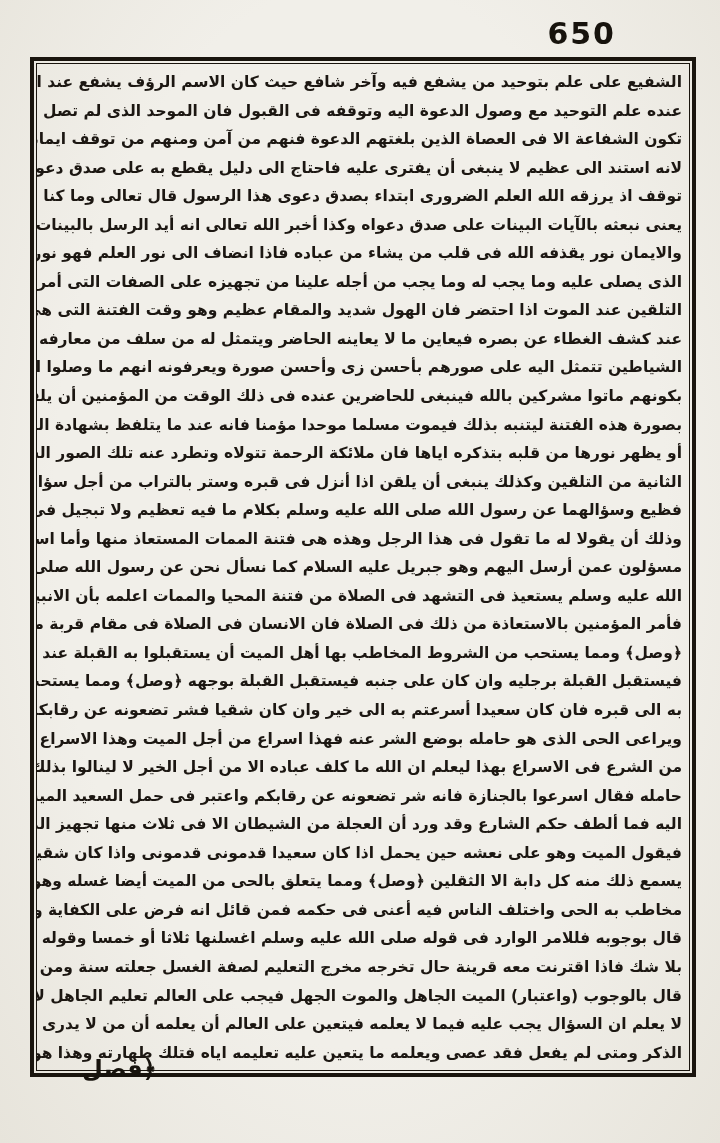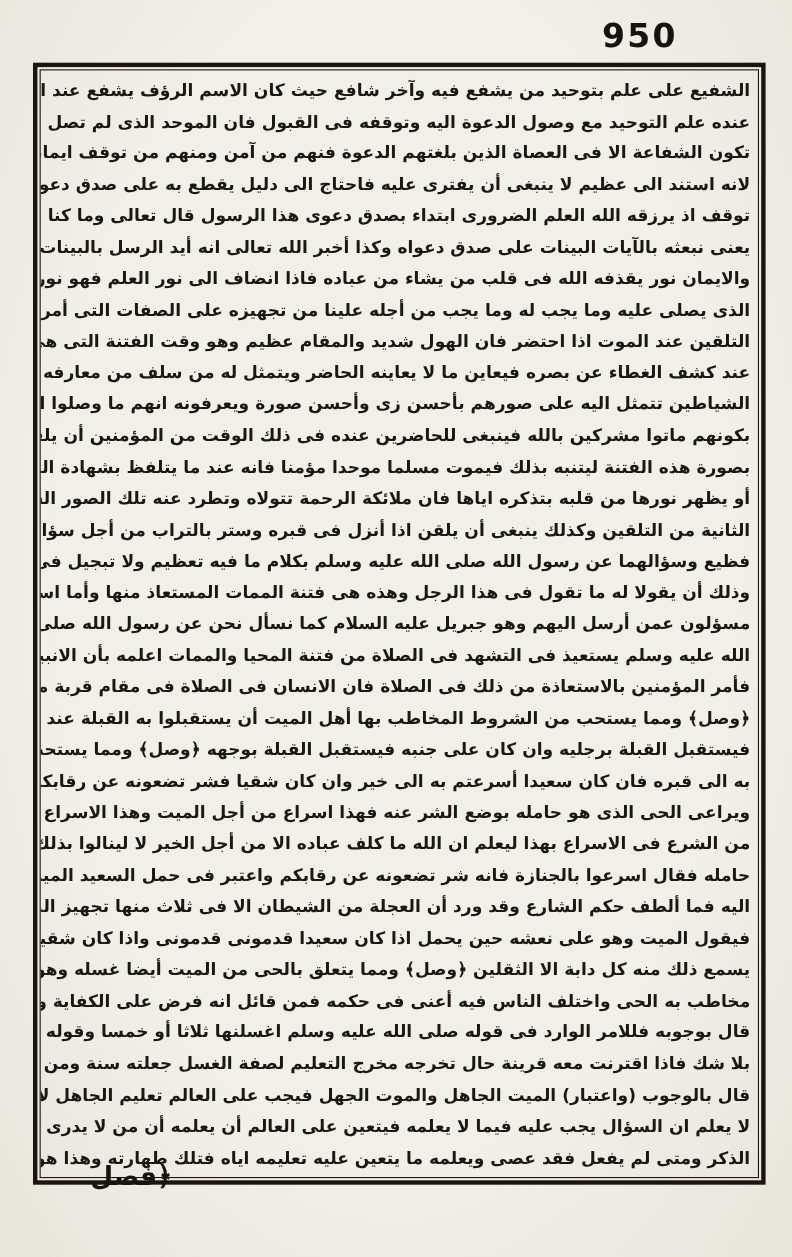--- a/index.html
+++ b/index.html
@@ -72,21 +72,21 @@
     font-weight: bold;
     direction: rtl;
     color: #17130d;
   }
 </style>
 </head>
 <body>
 
 <div class="scan-page">
 
-  <div class="page-number">950</div>
+  <div class="page-number">650</div>
 
   <div class="frame">
     <div class="frame-inner">
       <div class="text-block">
           <div class="text-line">الشفيع على علم بتوحيد من يشفع فيه وآخر شافع حيث كان الاسم الرؤف يشفع عند الاسم الجبار المنتقم فى نجاة من</div>
           <div class="text-line">عنده علم التوحيد مع وصول الدعوة اليه وتوقفه فى القبول فان الموحد الذى لم تصل اليه الدعوة لا يدخل النار فلا</div>
           <div class="text-line">تكون الشفاعة الا فى العصاة الذين بلغتهم الدعوة فنهم من آمن ومنهم من توقف ايمانه بهذا الشخص من أجل ما جاء به</div>
           <div class="text-line">لانه استند الى عظيم لا ينبغى أن يفترى عليه فاحتاج الى دليل يقطع به على صدق دعواه فيما يبلغه انه من عند الله فلهذا</div>
           <div class="text-line">توقف اذ يرزقه الله العلم الضرورى ابتداء بصدق دعوى هذا الرسول قال تعالى وما كنا معذبين حتى نبعث رسولا</div>
           <div class="text-line">يعنى نبعثه بالآيات البينات على صدق دعواه وكذا أخبر الله تعالى انه أيد الرسل بالبينات ليعذر الانسان من نفسه</div>

